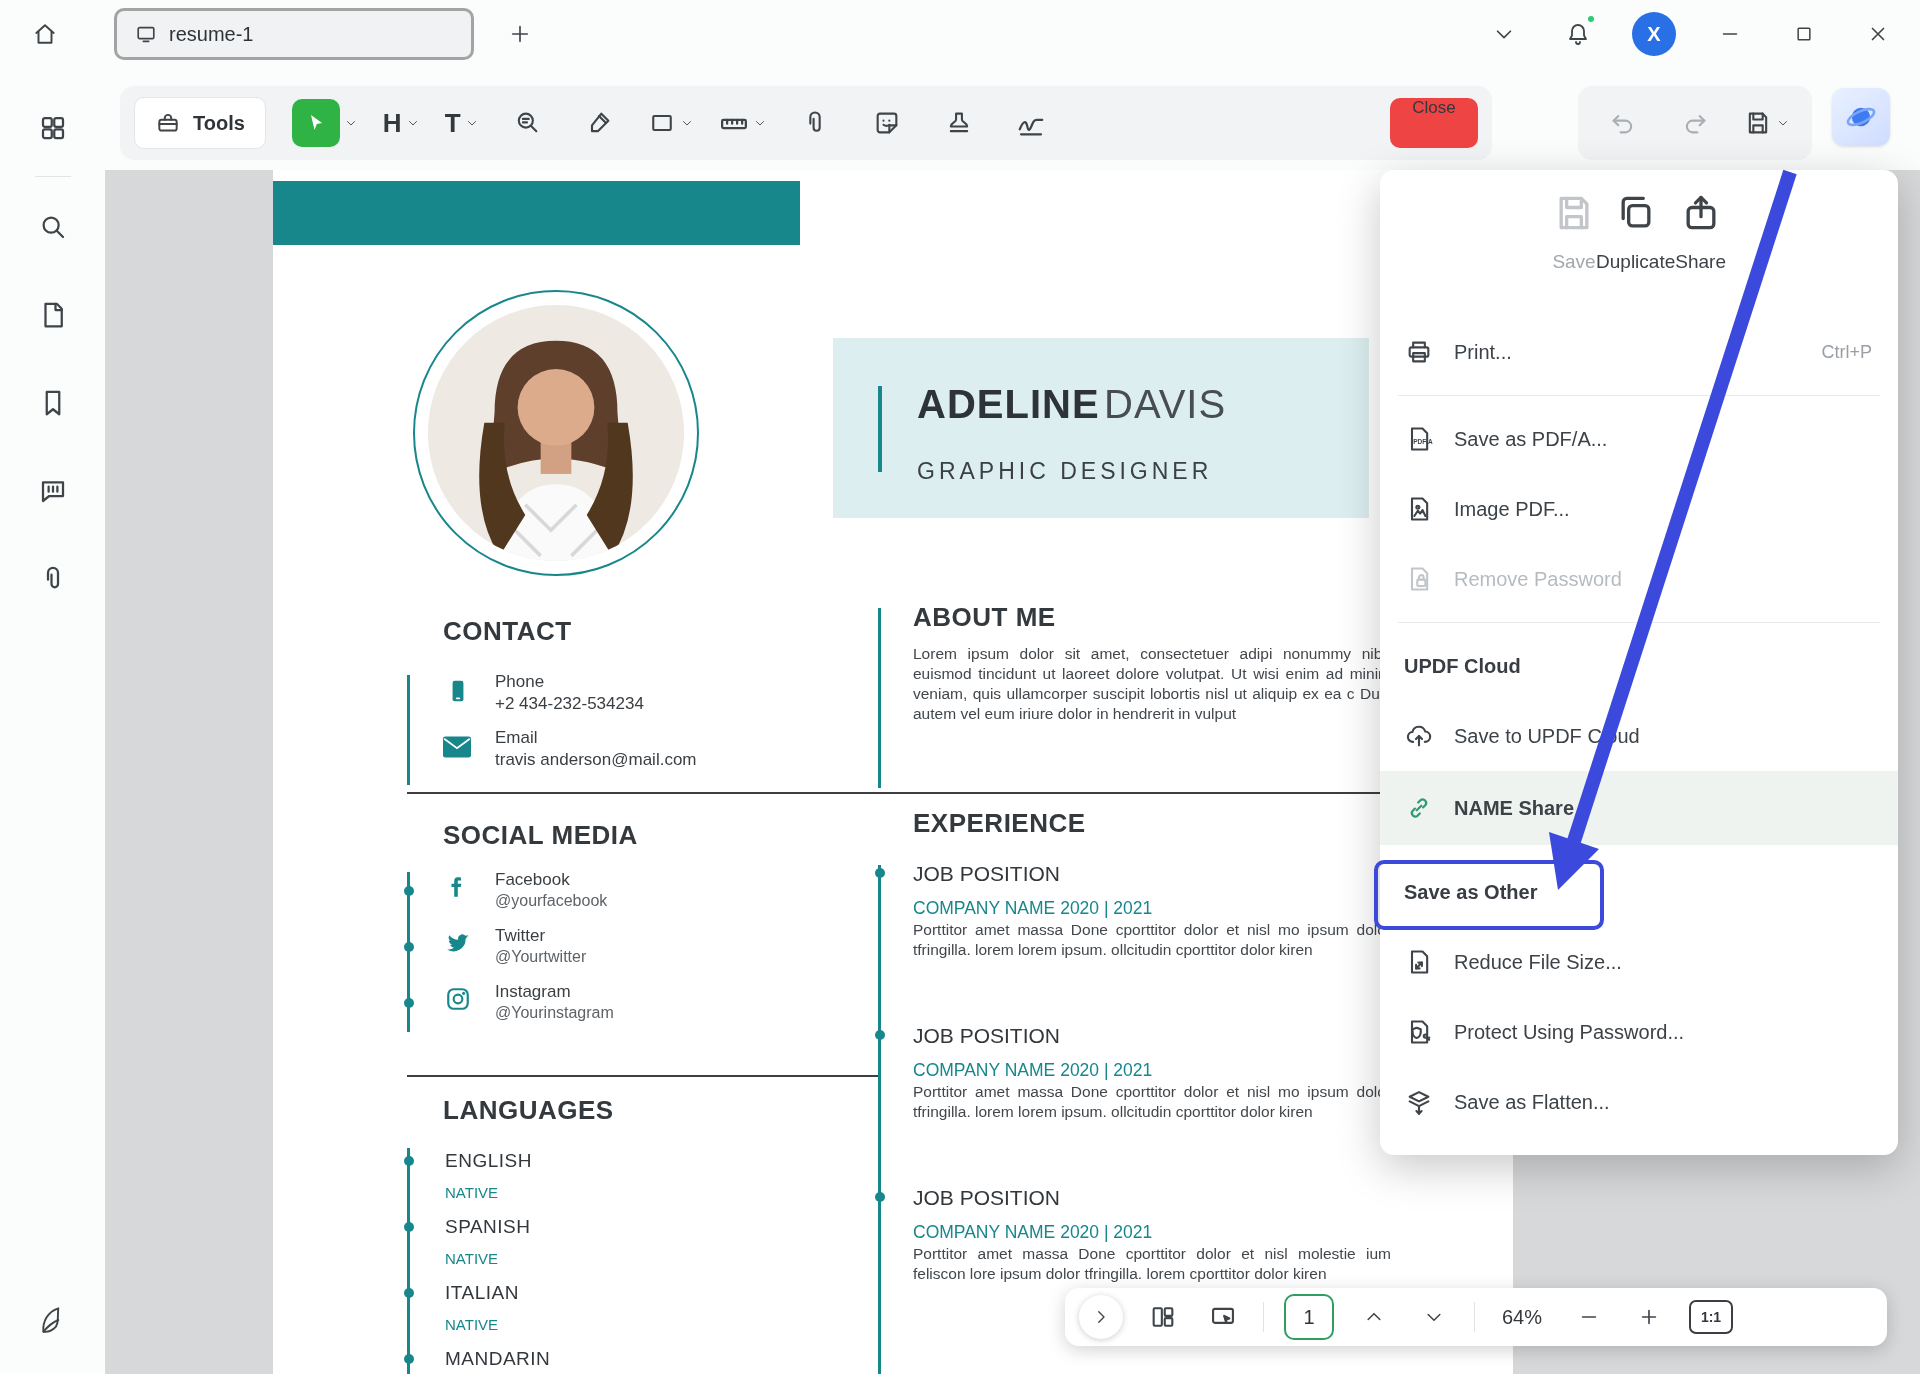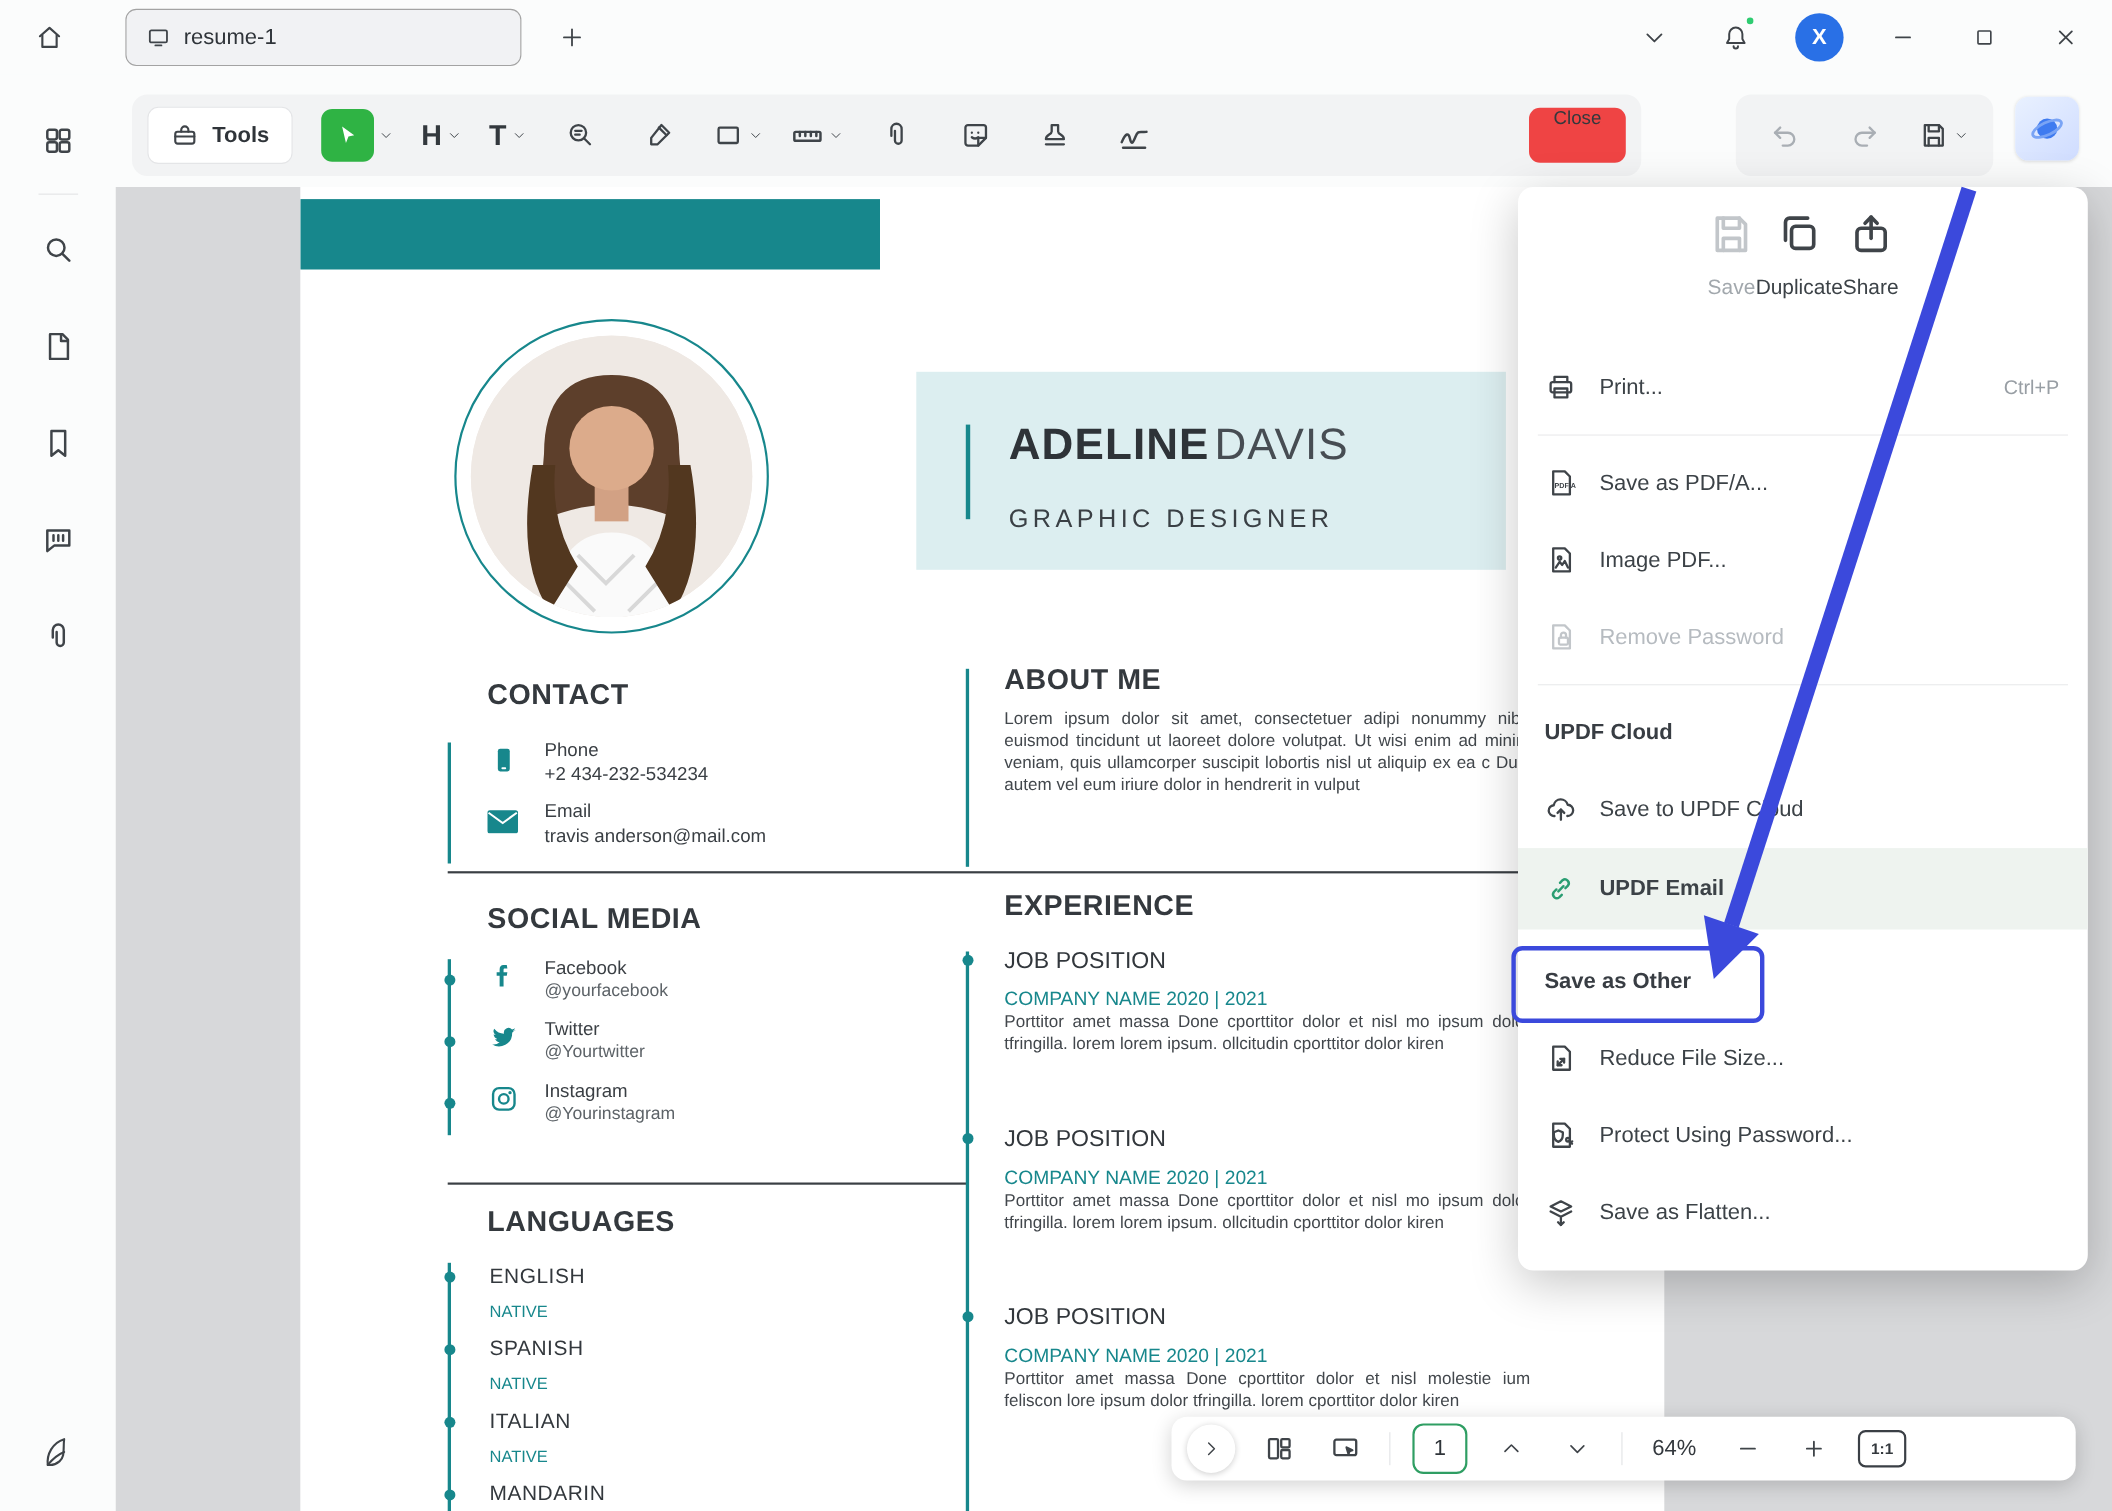--- a/index.html
+++ b/index.html
@@ -2,21 +2,21 @@
 <html><head>
 <meta charset="utf-8">
 <style>
 *{margin:0;padding:0;box-sizing:border-box}
 html,body{width:1920px;height:1374px}
 body{font-family:"Liberation Sans",sans-serif;background:#fbfcfc;position:relative;overflow:hidden;color:#3c4247}
 svg{display:block}
 
 .titlebar{position:absolute;left:0;top:0;width:1920px;height:68px;display:flex;align-items:center;padding:0 22px;background:#fbfcfc;z-index:20}
 .home-btn{width:46px;height:46px;display:flex;align-items:center;justify-content:center;border-radius:10px}
-.tab{margin-left:46px;width:360px;height:52px;background:#f1f2f4;border:1px solid #a3a3a3;border-radius:10px;display:flex;align-items:center;gap:12px;padding:0 18px}
+.tab{margin-left:46px;width:360px;height:52px;background:#f1f2f4;border:3px solid #a3a3a3;border-radius:10px;display:flex;align-items:center;gap:12px;padding:0 18px}
 .tab-title{font-size:20px;color:#2f3439}
 .new-tab{margin-left:26px;width:40px;height:40px;display:flex;align-items:center;justify-content:center;color:#53585e}
 .tb-right{margin-left:auto;display:flex;align-items:center;gap:34px}
 .avatar{width:44px;height:44px;border-radius:50%;background:#2970e6;color:#fff;display:flex;align-items:center;justify-content:center;font-size:20px;font-weight:bold}
 .winbtn{width:40px;height:40px;display:flex;align-items:center;justify-content:center}
 .bell-wrap{position:relative}
 .bell-dot{position:absolute;right:2px;top:0;width:10px;height:10px;border-radius:50%;background:#2ecc71;border:2px solid #fbfcfc}
 
 .sidebar{position:absolute;left:0;top:68px;bottom:0;width:105px;background:#fbfcfc;display:flex;flex-direction:column;align-items:center;padding-top:34px;z-index:20}
 .side-btn{width:52px;height:52px;display:flex;align-items:center;justify-content:center;border-radius:12px;margin-bottom:36px}
@@ -493,21 +493,21 @@
     <span class="mi-label">Save to UPDF Cloud</span>
   </div>
   <div class="mi share-row">
     <span class="mi-icon">
         <svg width="28" height="28" viewBox="0 0 24 24" fill="none" stroke="#2a9d72" stroke-width="1.9" stroke-linecap="round" stroke-linejoin="round">
           <path d="M10 14l4-4"></path>
           <path d="M8.5 12.5l-2 2a3 3 0 0 0 4.2 4.2l2-2"></path>
           <path d="M15.5 11.5l2-2a3 3 0 0 0-4.2-4.2l-2 2"></path>
         </svg>
       </span>
-    <span class="mi-label">UPDF Email</span>
+    <span class="mi-label">NAME Share</span>
   </div>
   <div class="mh">Save as Other</div>
   <div class="mi">
     <span class="mi-icon">
         <svg class="ic" width="28" height="28" viewBox="0 0 24 24">
           <path d="M6 3h9l4 4v14H6z"></path>
           <path d="M9.5 17.5l5-5"></path>
           <path d="M9.5 14.5v3h3"></path>
           <path d="M14.5 15.5v-3h-3"></path>
         </svg>

